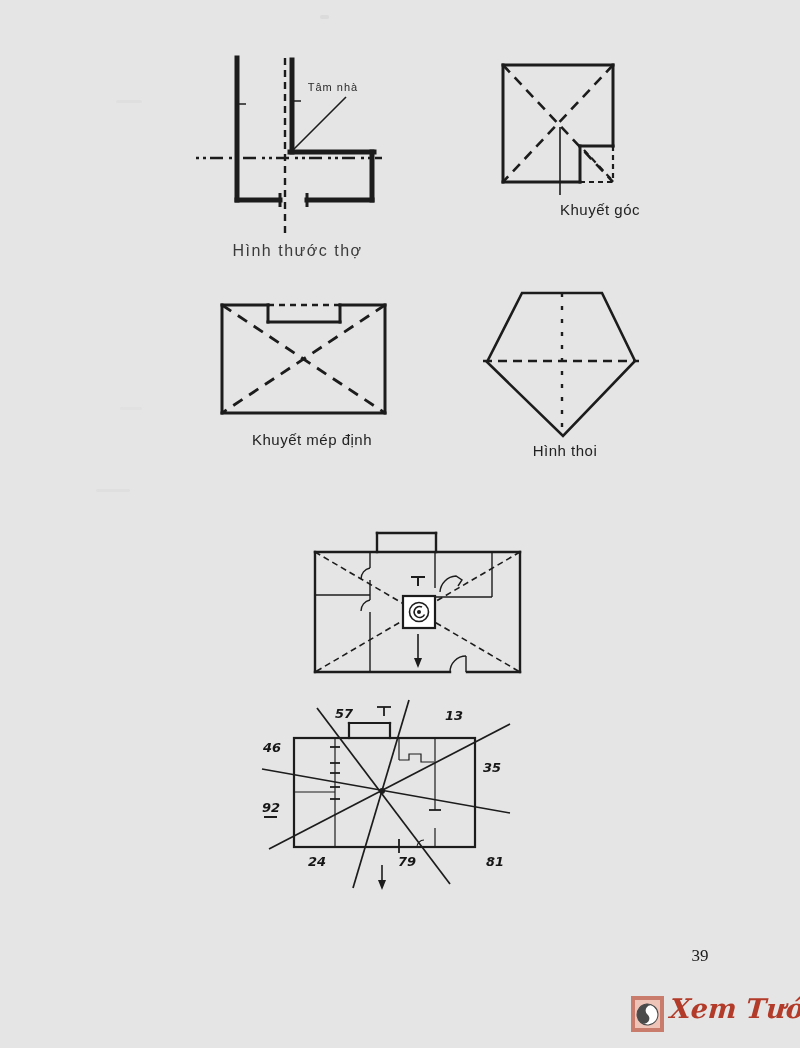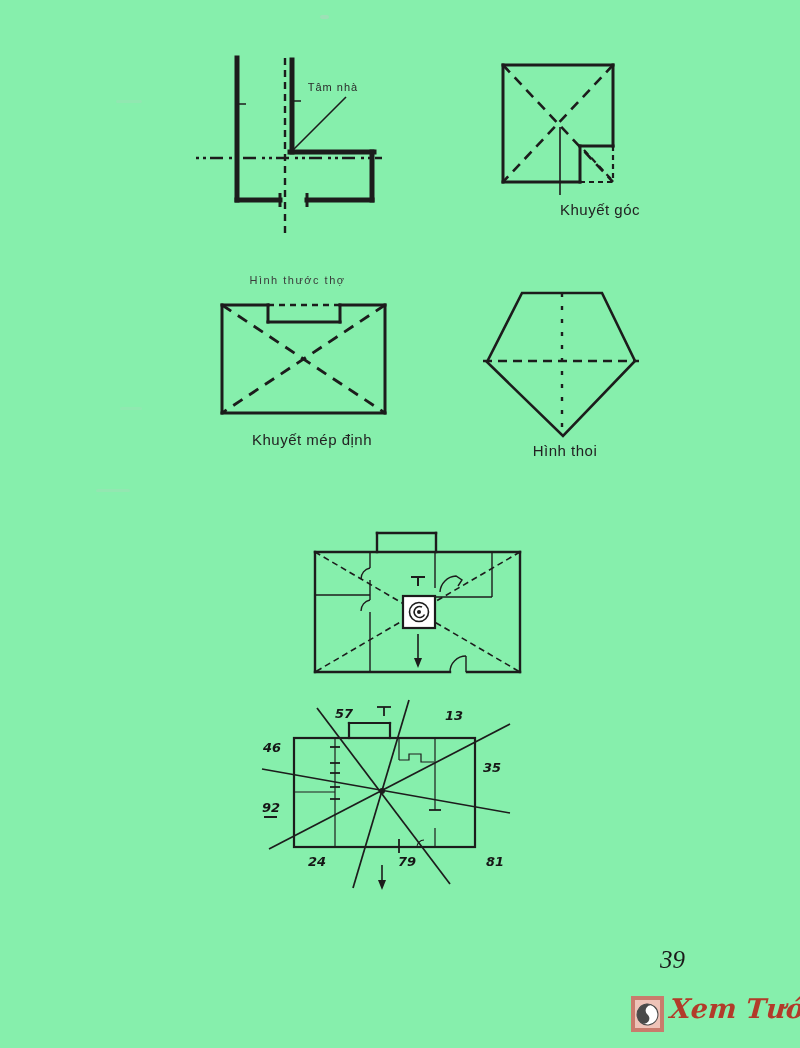--- a/index.html
+++ b/index.html
@@ -1,33 +1,33 @@
 <!DOCTYPE html>
 <html><head>
 <meta charset="utf-8">
 <style>
   * { margin:0; padding:0; box-sizing:border-box; }
   html,body { background:#ffffff; }
   .page {
-    position:relative; width:800px; height:1048px; background:#86efac;
+    position:relative; width:800px; height:1048px; background:#e5e5e5;
     font-family:"Liberation Sans", sans-serif; color:#1c1c1c; overflow:hidden;
   }
   .fig { position:absolute; }
   svg { display:block; }
   .ink { stroke:#1c1c1c; fill:none; }
   .cap {
     position:absolute; text-align:center; color:#222222;
     font-family:"Liberation Sans", sans-serif;
   }
-  .cap-small { font-size:11px; letter-spacing:1.5px; color:#3a3a3a;margin-top:32px; }
+  .cap-small { font-size:16px; letter-spacing:1.5px; color:#3a3a3a; }
   .cap-med { font-size:15px; letter-spacing:0.5px; }
   .cap-bold { font-size:16.5px; font-weight:bold; letter-spacing:0.3px; color:#111; }
   .pagenum {
-    position:absolute; font-family:"Liberation Serif", serif; font-size:25px;
-    color:#1a1a1a; text-align:left;font-style:italic;
+    position:absolute; font-family:"Liberation Serif", serif; font-size:17px;
+    color:#1a1a1a; text-align:center;
   }
   .svg-label {
     font-family:"Liberation Sans", sans-serif; fill:#2a2a2a;
   }
   .plan-num {
     font-family:"DejaVu Sans", sans-serif; font-size:13px; font-weight:bold;
     font-style:italic; fill:#161616;
   }
   .watermark { position:absolute; left:631px; top:993px; display:flex; align-items:flex-start; }
   .wm-icon {

